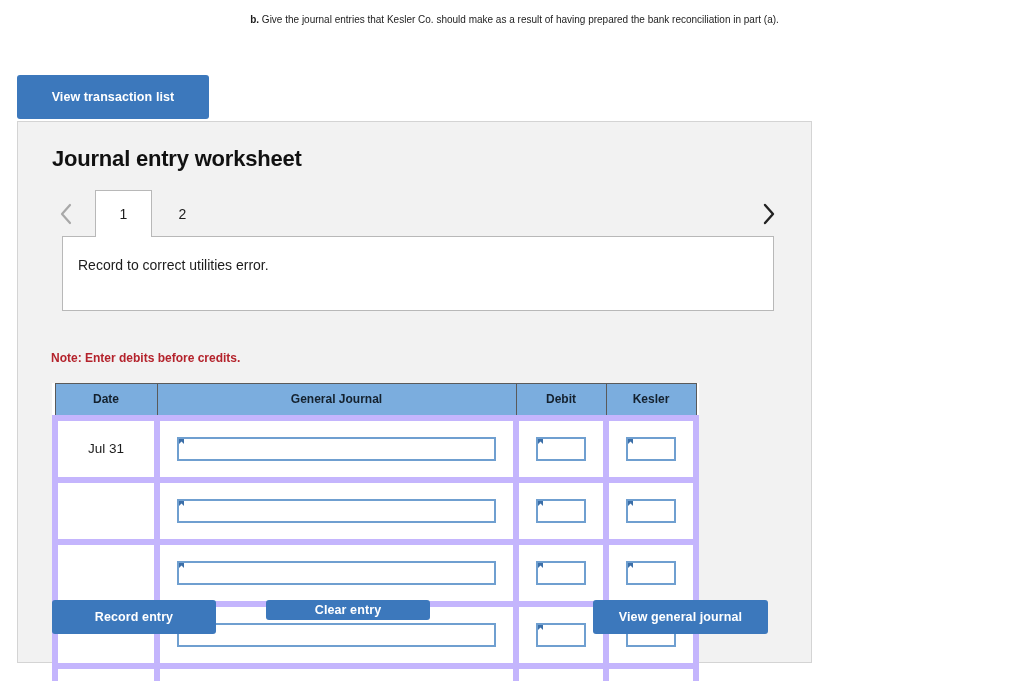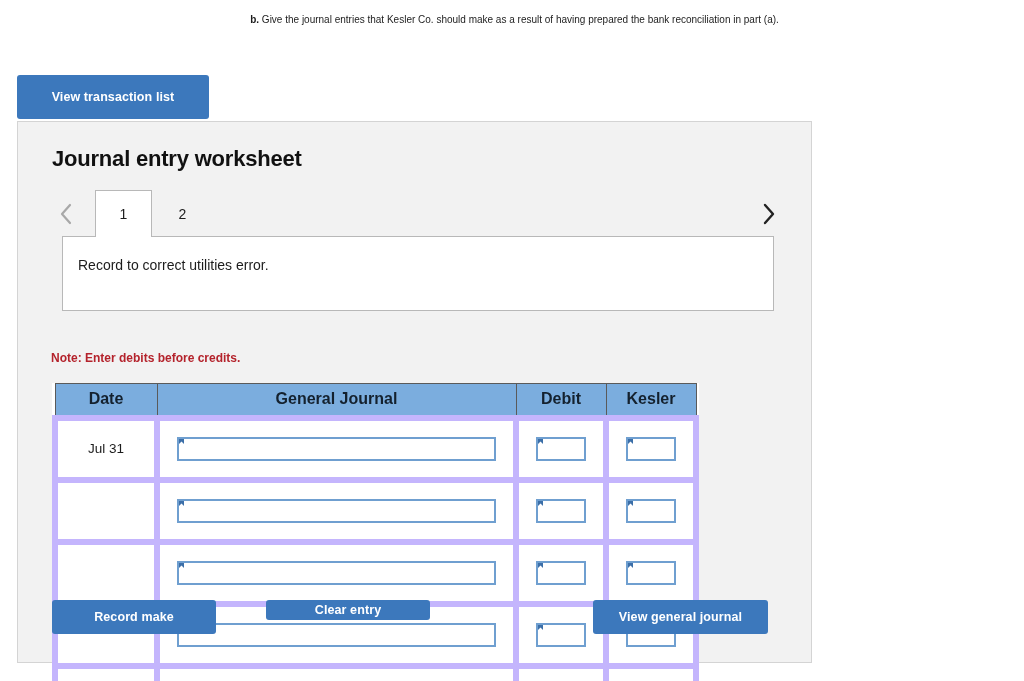--- a/index.html
+++ b/index.html
@@ -159,21 +159,21 @@
     left: 34px;
     top: 261px;
     width: 647px;
     border-collapse: collapse;
     table-layout: fixed;
     background: #ffffff;
   }
   .jtable th {
     background: #7badde;
     color: #14212e;
-    font-size: 16px;
+    font-size: 12px;
     font-weight: bold;
     height: 34px;
     border: 1px solid #5a5a5a;
     padding: 0;
     text-align: center;
   }
   .jtable td {
     border: 6px solid #c4b5fd;
     padding: 16px;
     height: 28px;
@@ -414,19 +414,19 @@
         <td>
             <span class="inputwrap">
               <span class="cell-input"></span>
             </span>
           </td>
       </tr>
 
     </tbody>
   </table>
 
-  <button class="btn btn-record">Record make</button>
+  <button class="btn btn-record">Record entry</button>
 
   <button class="btn btn-clear">Clear entry</button>
 
   <button class="btn btn-viewjournal">View general journal</button>
 
 </div>
 
 </body></html>

